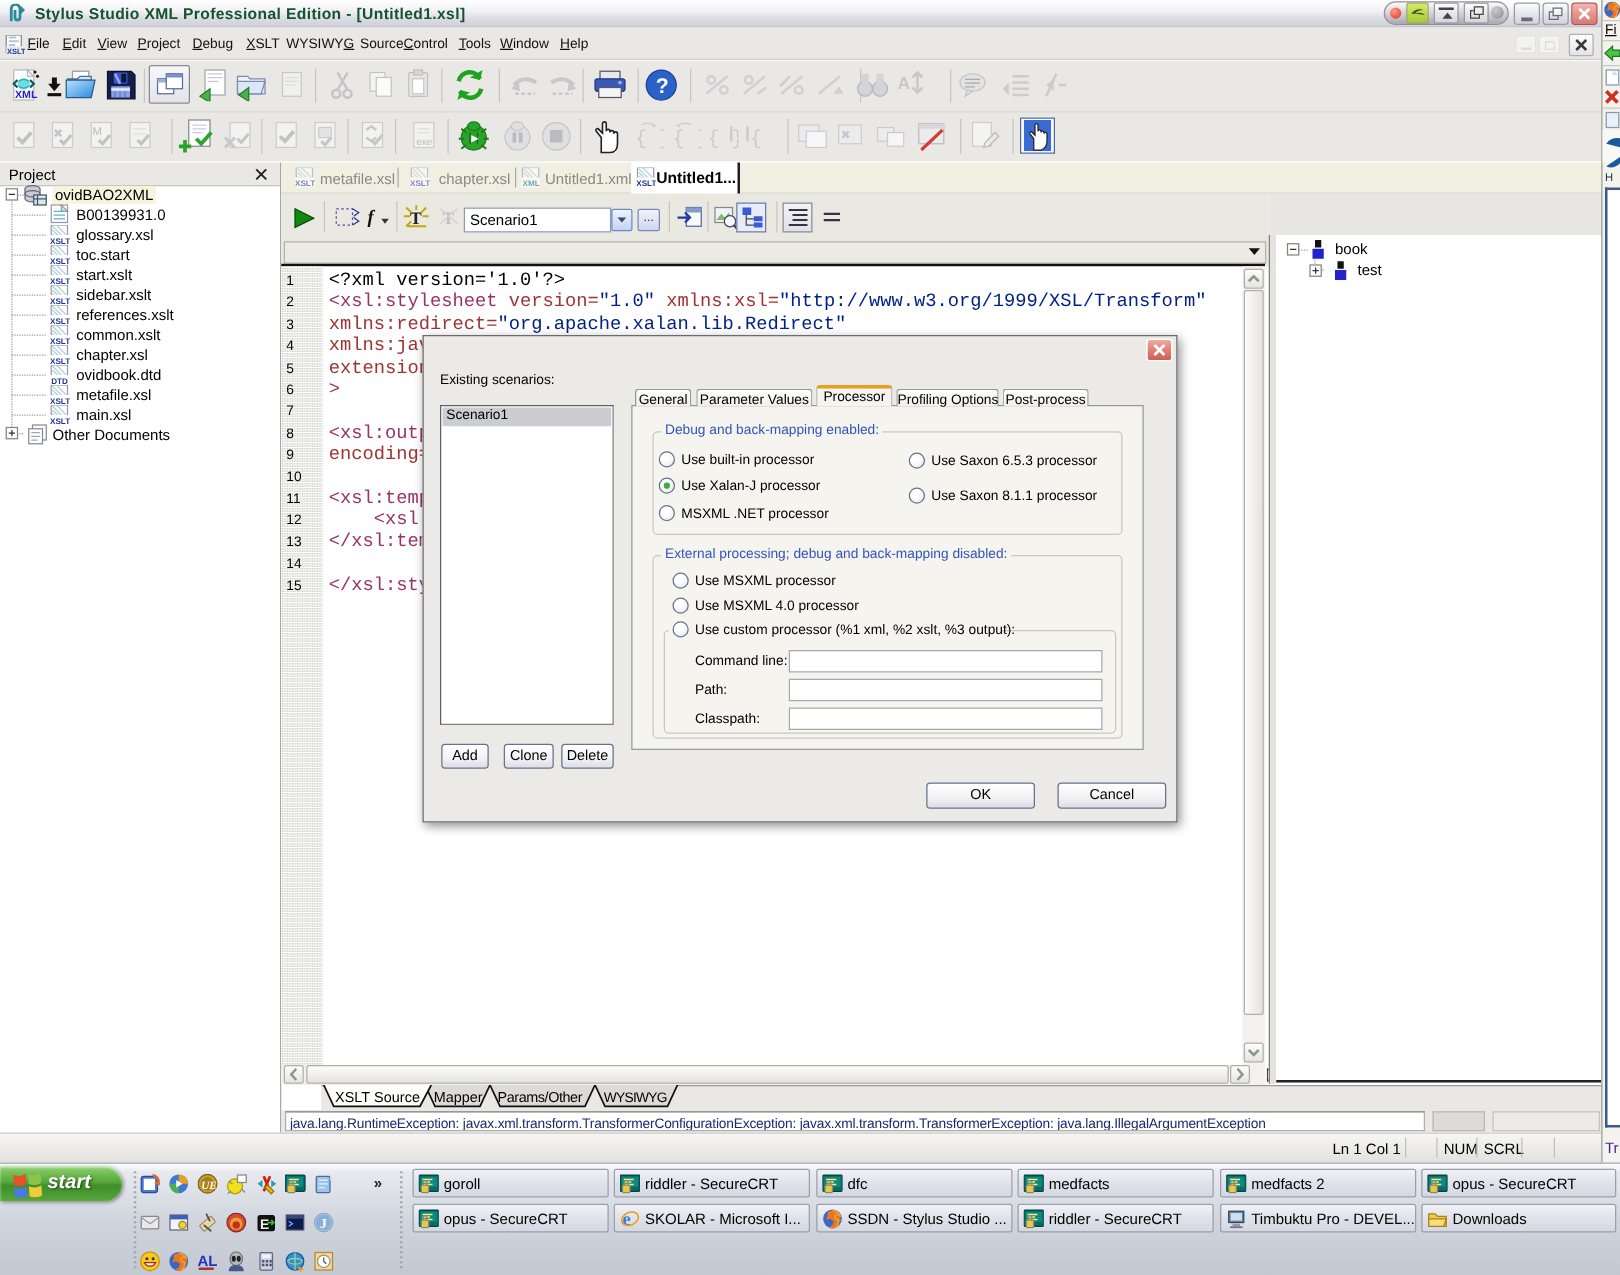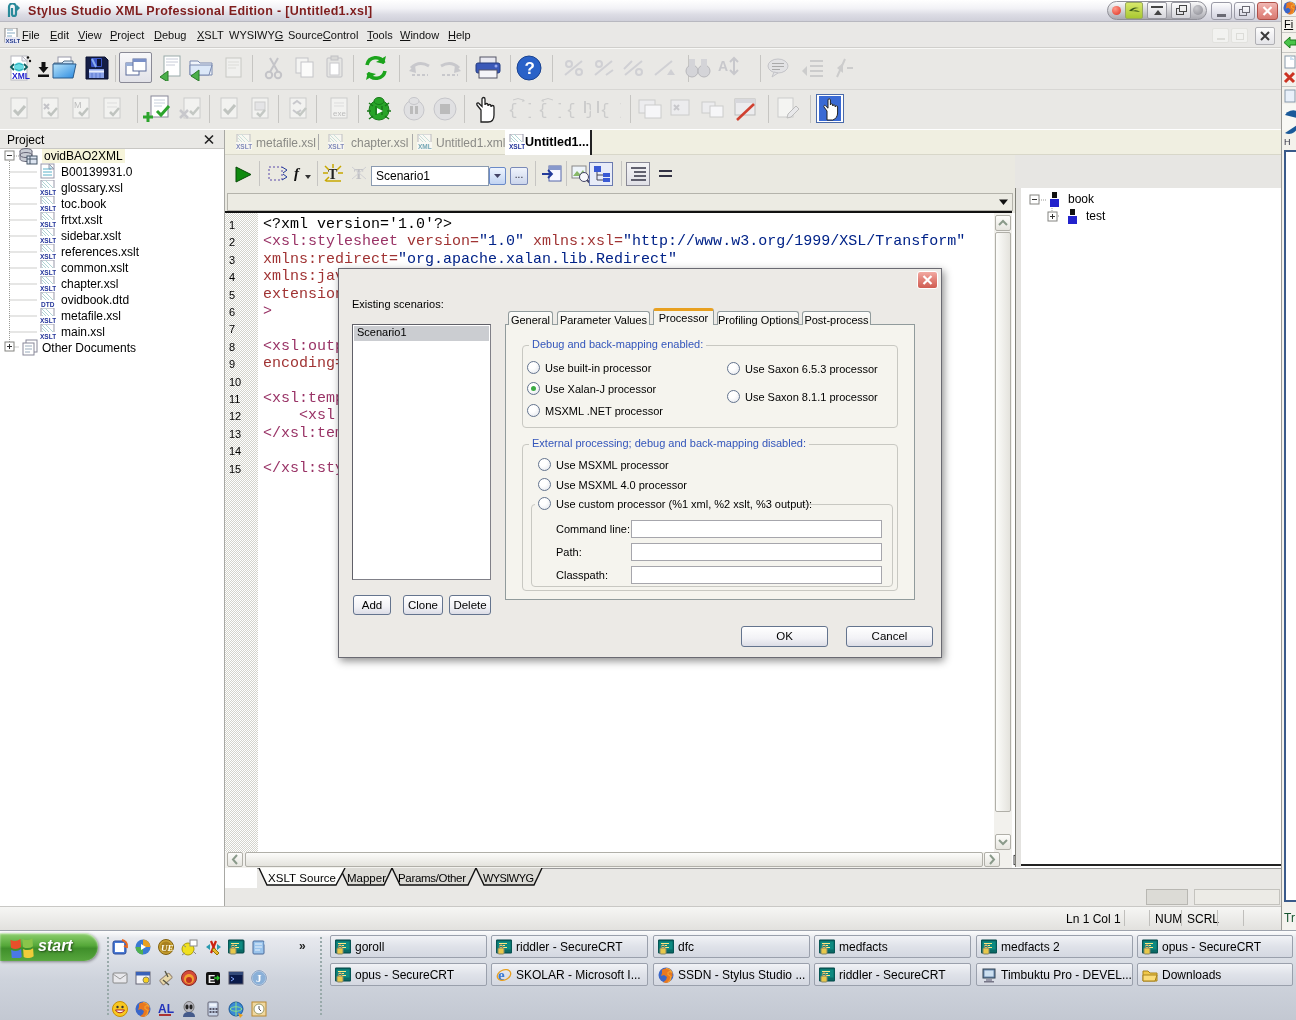--- a/index.html
+++ b/index.html
@@ -4,21 +4,21 @@
 <style>
 * { margin:0; padding:0; box-sizing:border-box; }
 html,body { width:1296px; height:1020px; overflow:hidden; }
 body { font-family:"Liberation Sans", sans-serif; font-size:11px; color:#000; background:#fff; position:relative; }
 .abs { position:absolute; }
 
 
 #titlebar { left:0; top:0; width:1281px; height:22px;
   background:linear-gradient(#ffffff,#f2f2f6 40%,#dcdce4 70%,#d0d0da);
   border-bottom:1px solid #b8b8c0; }
-#titletext { left:28px; top:4px; font-weight:bold; font-size:12.5px; color:#7f1d1d; letter-spacing:0.3px; }
+#titletext { left:28px; top:4px; font-weight:bold; font-size:12.5px; color:#14532d; letter-spacing:0.3px; }
 .capbtn { top:2px; width:21px; height:18px; border-radius:3px;
   background:linear-gradient(#fdfdfd,#e8e8f0 45%,#d3d3de);
   border:1px solid #9a9aa6; color:#555; text-align:center; line-height:16px; font-size:11px; }
 #closebtn { background:linear-gradient(#f0b8b4,#e89790 45%,#d87a72); border:1px solid #b05048; color:#fff; font-weight:bold; }
 
 
 #menubar { left:0; top:22px; width:1281px; height:26px; background:#e9e8e6; border-bottom:1px solid #d0cfcc; }
 .menuitem { position:absolute; top:29px; font-size:11px; color:#111; }
 .menuitem u { text-decoration:underline; }
 
@@ -545,22 +545,22 @@
   <svg class="abs" style="left:40px;top:162px;" width="16" height="16">
       <use href="#dtdicon"></use>
     </svg>
   <svg class="abs" style="left:40px;top:178px;" width="16" height="16">
       <use href="#xslticon"></use>
     </svg>
   <svg class="abs" style="left:40px;top:194px;" width="16" height="16">
       <use href="#xslticon"></use>
     </svg>
   <div class="trow" style="left:61px;top:51px;">glossary.xsl</div>
-  <div class="trow" style="left:61px;top:67px;">toc.book</div>
-  <div class="trow" style="left:61px;top:83px;">frtxt.xslt</div>
+  <div class="trow" style="left:61px;top:67px;">toc.start</div>
+  <div class="trow" style="left:61px;top:83px;">start.xslt</div>
   <div class="trow" style="left:61px;top:99px;">sidebar.xslt</div>
   <div class="trow" style="left:61px;top:115px;">references.xslt</div>
   <div class="trow" style="left:61px;top:131px;">common.xslt</div>
   <div class="trow" style="left:61px;top:147px;">chapter.xsl</div>
   <div class="trow" style="left:61px;top:163px;">ovidbook.dtd</div>
   <div class="trow" style="left:61px;top:179px;">metafile.xsl</div>
   <div class="trow" style="left:61px;top:195px;">main.xsl</div>
   <div class="trow" style="left:42px;top:211px;">Other Documents</div>
   <svg class="abs" style="left:22px;top:209px;" width="17" height="17">
       <rect x="4" y="1" width="11" height="12" fill="#fff" stroke="#889"></rect>
@@ -728,20 +728,21 @@
     <path d="M2 0l8 17h69l9-17" fill="#fdfdfb" stroke="#111" stroke-width="1.4"></path>
     <text x="11" y="13.5" font-size="11.5" fill="#000" font-family="Liberation Sans" textLength="68">XSLT Source</text>
     <text x="90" y="13.5" font-size="11.5" fill="#000" font-family="Liberation Sans">Mapper</text>
     <text x="141" y="13.5" font-size="11.5" fill="#000" font-family="Liberation Sans" textLength="68">Params/Other</text>
     <text x="226" y="13.5" font-size="11" fill="#000" font-family="Liberation Sans" textLength="51">WYSIWYG</text>
   </svg>
 </div>
 <div class="abs" id="errbar">
     <div class="abs" style="left:921px;top:1px;width:42px;height:16px;background:#dcdbd6;border:1px solid #b8b7b2;"></div>
     <div class="abs" style="left:969px;top:1px;width:86px;height:16px;background:#ecebe6;border:1px solid #c4c3be;"></div>
+    <div class="abs" id="errfield">java.lang.RuntimeException: javax.xml.transform.TransformerConfigurationException: javax.xml.transform.TransformerException: java.lang.IllegalArgumentException</div>
   </div>
 <div class="abs" id="statusbar">
   <div class="abs" style="left:1066px;top:5px;">Ln 1 Col 1</div>
   <div class="abs" style="left:1124px;top:3px;width:1px;height:16px;background:#c0bfbc;"></div>
   <div class="abs" style="left:1149px;top:3px;width:1px;height:16px;background:#c0bfbc;"></div>
   <div class="abs" style="left:1155px;top:5px;">NUM</div>
   <div class="abs" style="left:1181px;top:3px;width:1px;height:16px;background:#c0bfbc;"></div>
   <div class="abs" style="left:1187px;top:5px;">SCRL</div>
   <div class="abs" style="left:1217px;top:3px;width:1px;height:16px;background:#c0bfbc;"></div>
   <div class="abs" style="left:1243px;top:3px;width:1px;height:16px;background:#c0bfbc;"></div>
@@ -769,21 +770,21 @@
   <svg class="abs" style="left:2px;top:89px;" width="12" height="14">
       <rect x="1" y="1" width="10" height="12" fill="#e8f0fa" stroke="#89a"></rect>
     </svg>
   <div class="abs" style="left:0;top:104px;width:15px;height:26px;background:#f8f8f4;"></div>
   <svg class="abs" style="left:1px;top:107px;" width="14" height="40">
       <path d="M14 4A10 10 0 0 0 2 8l12 3z" fill="#1a5a9a"></path>
       <path d="M14 22a9 9 0 0 1-12 4l12-8z" fill="#1a5a9a"></path>
       <text x="1" y="38" font-size="9" fill="#334">H</text>
     </svg>
   <div class="abs" style="left:2px;top:150px;width:13px;height:752px;background:#fff;border:2px solid #3a5a8a;border-right:none;"></div>
-  <div class="abs" style="left:2px;top:906px;width:13px;height:24px;background:#f4f3ef;font-size:12px;color:#14532d;padding-top:5px;">Tr</div>
+  <div class="abs" style="left:2px;top:906px;width:13px;height:24px;background:#f4f3ef;font-size:12px;color:#4c1d95;padding-top:5px;">Tr</div>
 </div>
 
 <div class="abs" id="taskbar">
   <div class="abs" id="startbtn">
       <span>start</span>
     <svg class="abs" style="left:10px;top:4px;" width="24" height="21">
         <g transform="rotate(-4 12 10)">
           <path d="M1 2q5 3 10 0v8q-5 3-10 0z" fill="#e8502a"></path>
           <path d="M13 2q5 3 10 0v8q-5 3-10 0z" fill="#8ac44a"></path>
           <path d="M1 12q5 3 10 0v8q-5 3-10 0z" fill="#4a78e8"></path>

